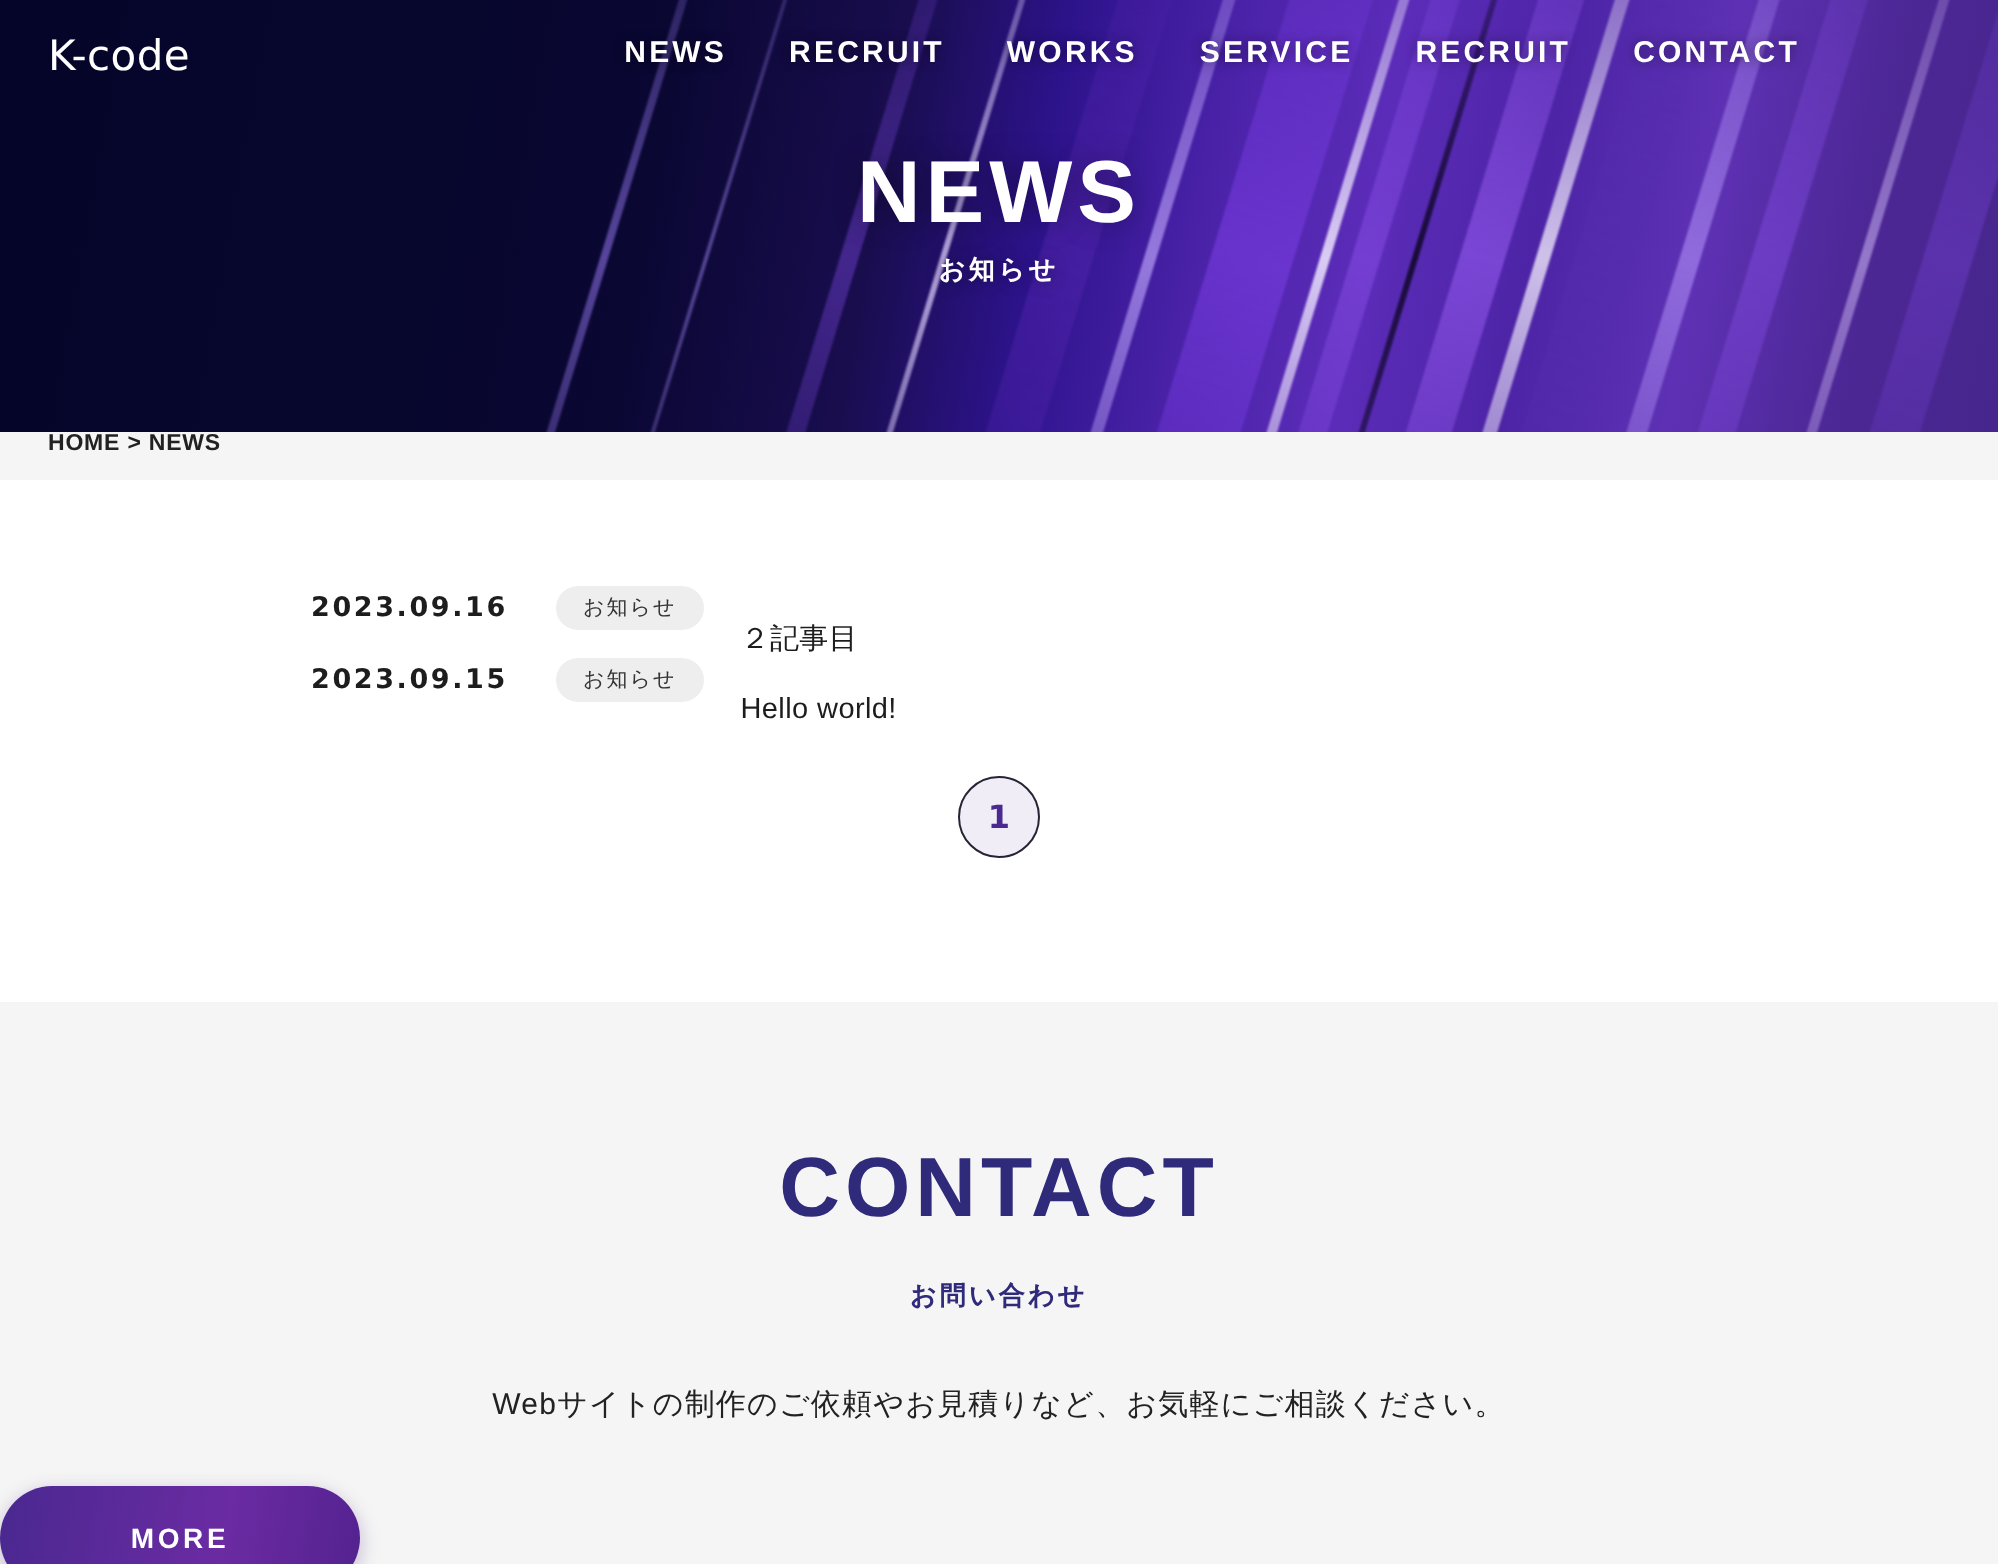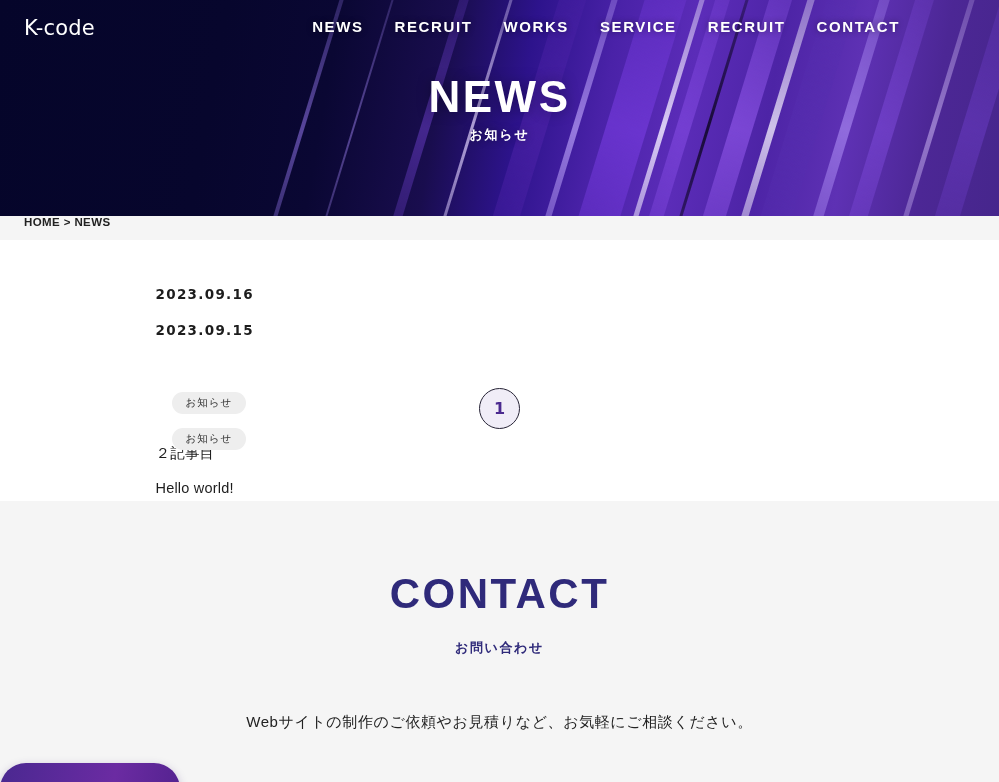--- a/index.html
+++ b/index.html
@@ -67,21 +67,21 @@
     margin-left:24px; font-size:11.5px; font-weight:bold;
     color:#222; letter-spacing:0.4px;
   }
 
   
   .news-section{
     width:999px; background:#fff; padding-top:46px; padding-bottom:10px;
   }
   .news-list{ list-style:none; margin:0 auto; width:820px; }
   .news-row{
-    display:flex; align-items:flex-start; height:36px; padding-left:66px;flex-direction:column;
+    display:flex; align-items:center; height:36px; padding-left:66px;
   }
   .news-date{
     width:106px; flex:0 0 106px;
     font-size:13.5px; font-weight:bold; color:#1d1d1d;
     letter-spacing:1.3px;
     font-family:"DejaVu Sans",sans-serif;
   }
   .news-cat{
     flex:0 0 auto; margin-left:16px; margin-right:18px;
     background:#eeeeee; color:#333; border-radius:11px;
@@ -116,21 +116,21 @@
   }
   .contact-title{
     color:#2f2a7a; font-size:42px; font-weight:bold; letter-spacing:2.5px;
     line-height:1;
   }
   .contact-sub{
     color:#2f2a7a; font-size:13px; font-weight:bold; letter-spacing:1.6px;
     margin-top:24px;
   }
   .contact-desc{
-    color:#222; font-size:15px; letter-spacing:0.6px; margin-top:56px;
+    color:#222; font-size:15px; letter-spacing:0.6px; margin-top:36px;
   }
   .more-btn-wrap{ margin-top:31px; display:flex; }
   .more-btn{
     width:180px; height:52px; border:none; cursor:pointer;
     border-radius:26px;
     background:linear-gradient(100deg,#4a2890 0%,#5e2a9c 38%,#6b2ba2 62%,#53228f 100%);
     color:#fff; font-size:14px; font-weight:bold; letter-spacing:1.8px;
     display:flex; align-items:center; justify-content:center;
     box-shadow:0 3px 10px rgba(60,25,120,.28);
   }

